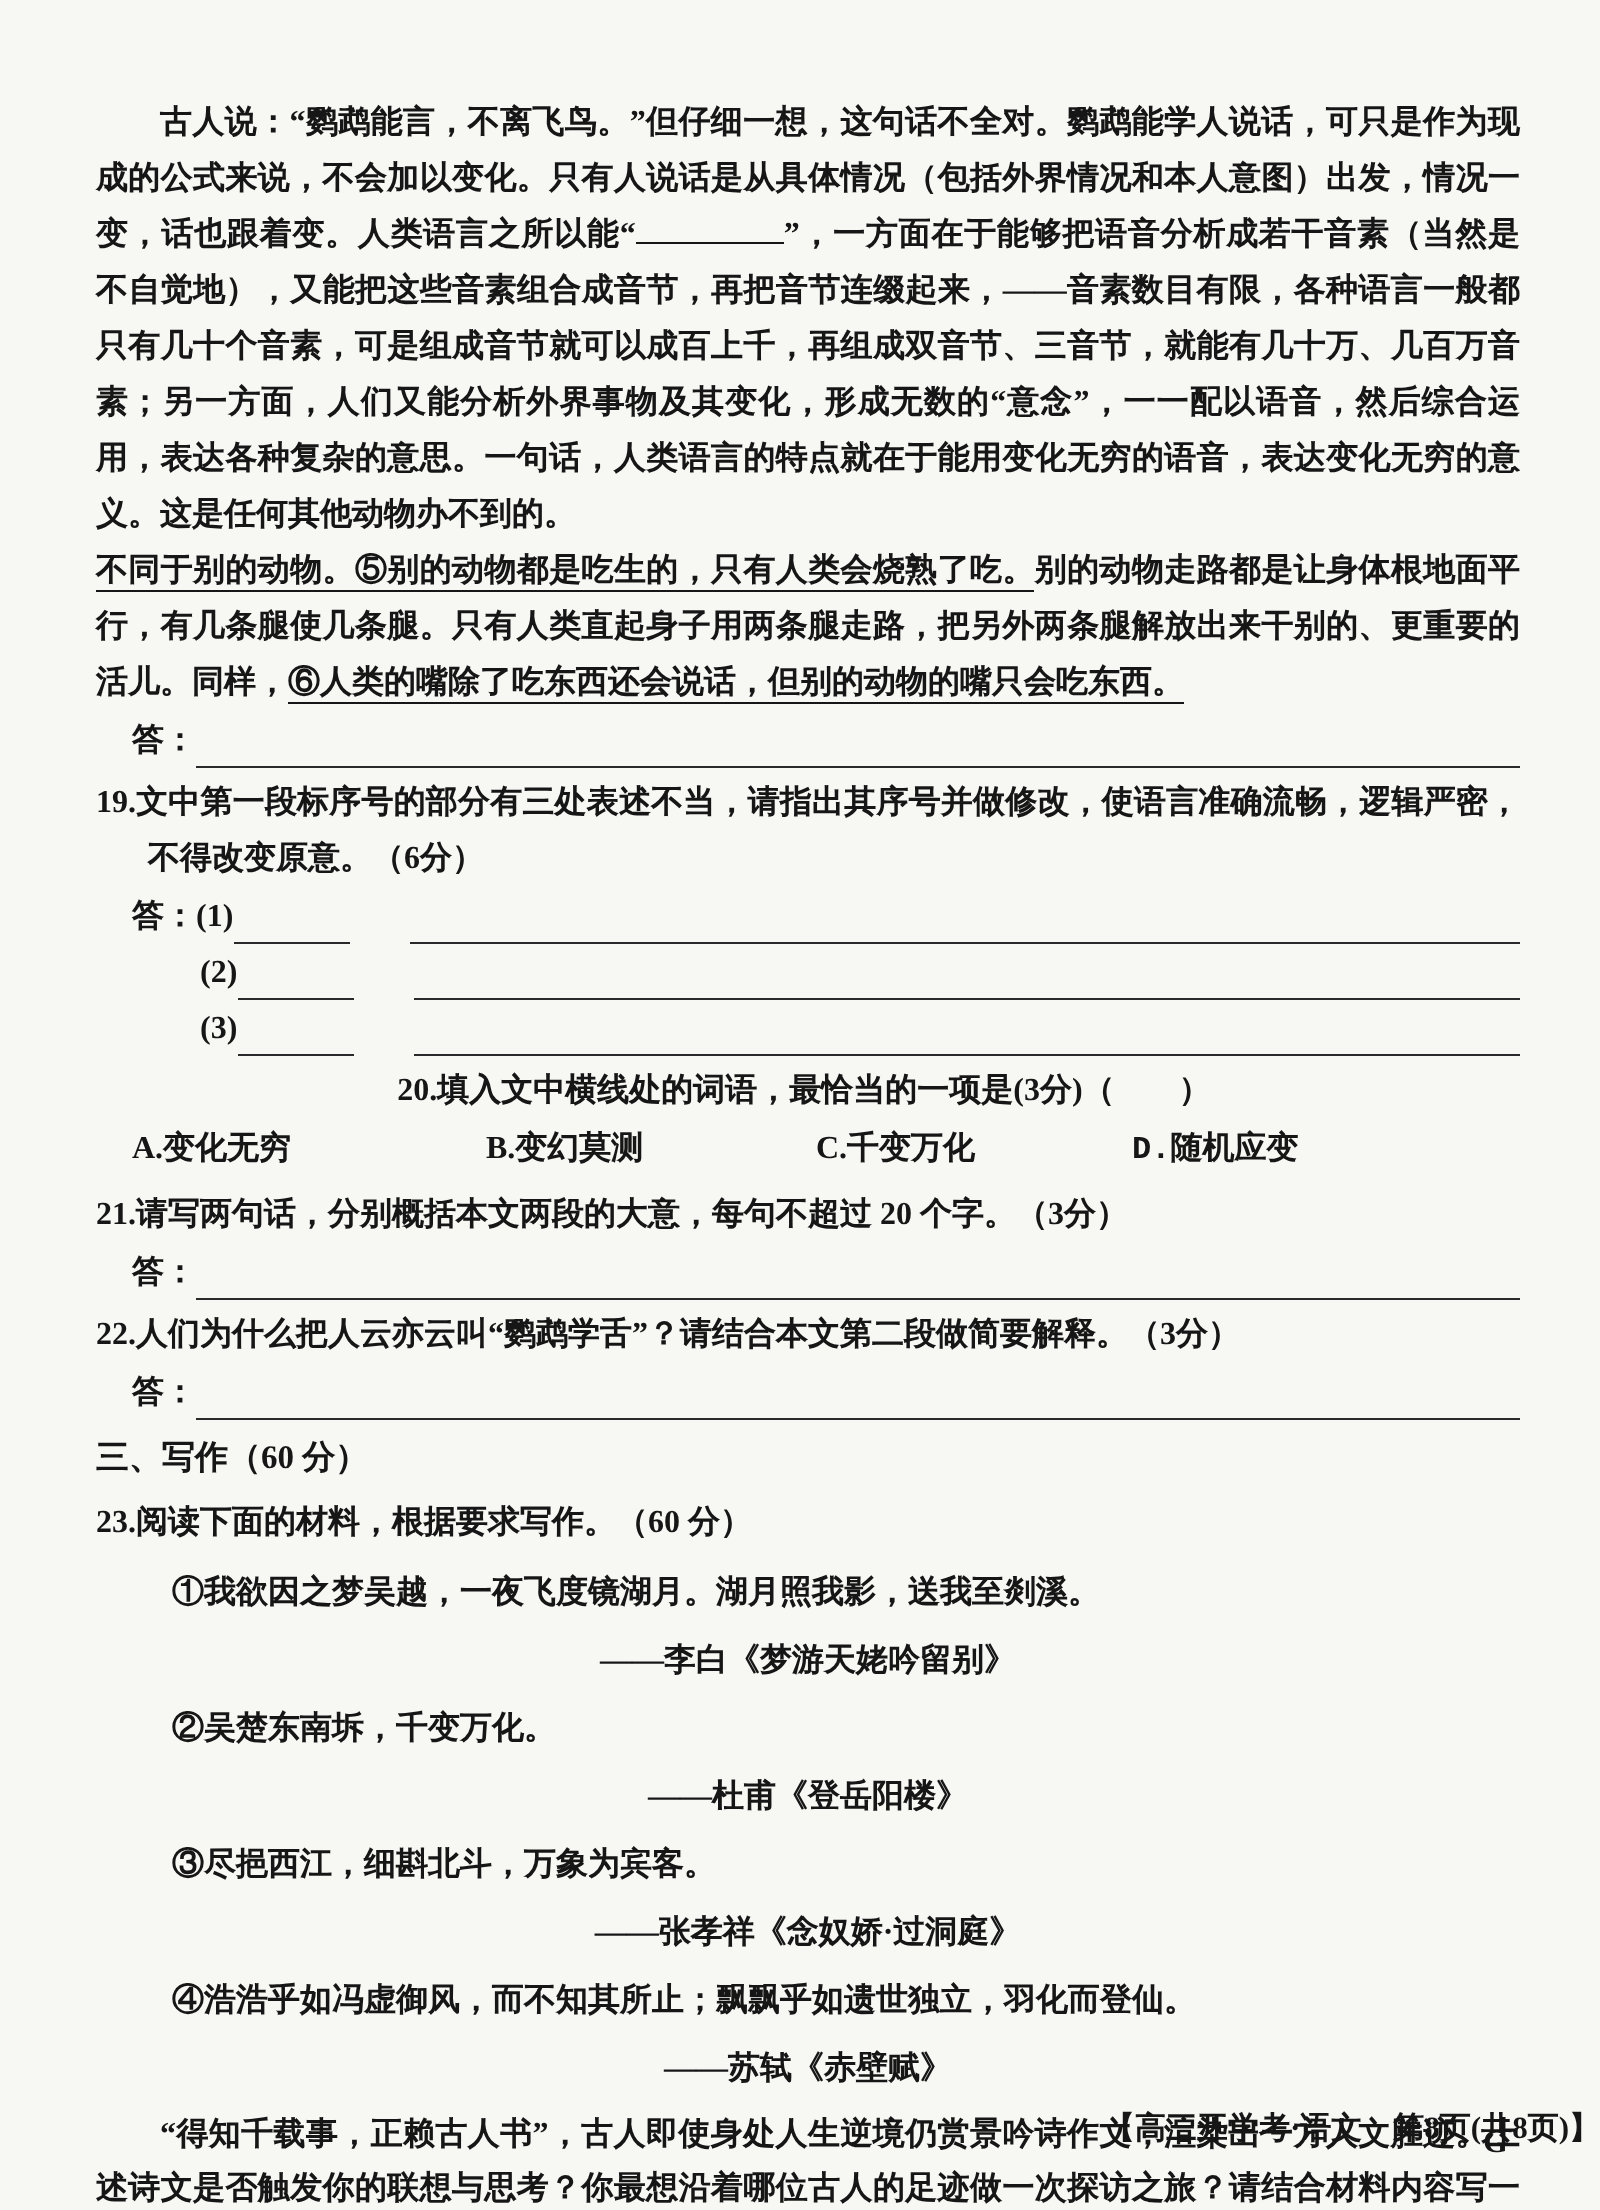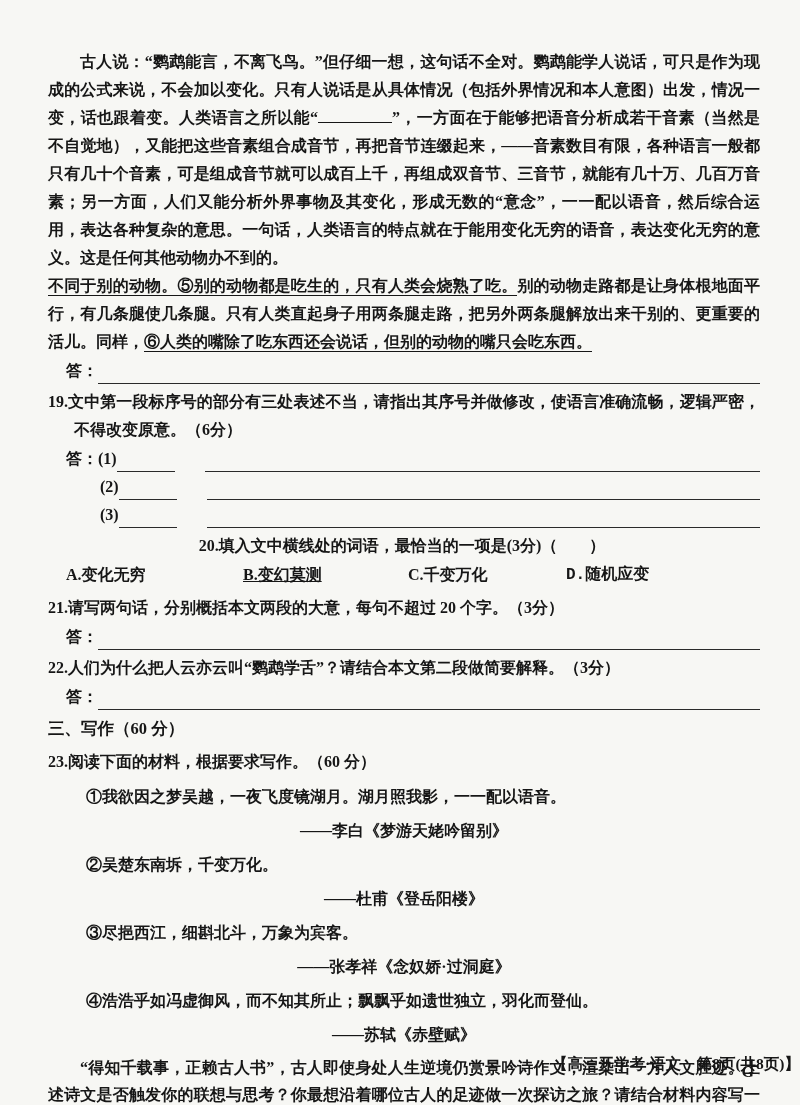--- a/index.html
+++ b/index.html
@@ -35,21 +35,21 @@
   }
   .ans-label{white-space:nowrap;}
   .fill-line{flex:1;border-bottom:1.4px solid #2a2a2a;height:24px;}
   .short-line{width:58px;border-bottom:1.4px solid #2a2a2a;height:24px;}
   .gapper{width:30px;}
   .sub-ans{margin-left:52px;}
   .q-flex{display:flex;justify-content:center;margin-top:4px;}
   .q-flex .qtext{font-size:16px;line-height:28px;}
   .bracket{font-size:16px;line-height:28px;white-space:pre;margin-right:4px;}
   .options{display:flex;margin-left:18px;font-size:16px;line-height:30px;}
-  .opt-a{width:177px;}.opt-b{width:165px;text-decoration:underline;}.opt-c{width:158px;}.opt-d{flex:1;font-family:Liberation Mono, monospace;}
+  .opt-a{width:177px;}.opt-b{width:165px;}.opt-c{width:158px;}.opt-d{flex:1;font-family:Liberation Mono, monospace;}
   .section-head{font-size:16.5px;line-height:30px;font-weight:800;margin-top:4px;}
   .quote-line{font-size:16px;line-height:26px;margin-left:38px;margin-top:8px;}
   .quote-src{font-size:16px;line-height:26px;text-align:center;margin-top:8px;margin-bottom:6px;}
   .closing{font-size:16px;line-height:27px;text-align:justify;margin-top:2px;}
   .footer{
     position:absolute;left:0;bottom:30px;width:800px;
     text-align:right;font-size:15.5px;
   }
   .footer-g{
     position:absolute;right:46px;bottom:24px;
@@ -115,21 +115,21 @@
   <div class="question">22.人们为什么把人云亦云叫“鹦鹉学舌”？请结合本文第二段做简要解释。（3分）</div>
   <div class="ans-row">
     <span class="ans-label">答：</span>
     <span class="fill-line"></span>
   </div>
 
   <div class="section-head">三、写作（60 分）</div>
 
   <div class="question">23.阅读下面的材料，根据要求写作。（60 分）</div>
 
-  <div class="quote-line">①我欲因之梦吴越，一夜飞度镜湖月。湖月照我影，一一配以语音。</div>
+  <div class="quote-line">①我欲因之梦吴越，一夜飞度镜湖月。湖月照我影，送我至剡溪。</div>
   <div class="quote-src">——李白《梦游天姥吟留别》</div>
 
   <div class="quote-line">②吴楚东南坼，千变万化。</div>
   <div class="quote-src">——杜甫《登岳阳楼》</div>
 
   <div class="quote-line">③尽挹西江，细斟北斗，万象为宾客。</div>
   <div class="quote-src">——张孝祥《念奴娇·过洞庭》</div>
 
   <div class="quote-line">④浩浩乎如冯虚御风，而不知其所止；飘飘乎如遗世独立，羽化而登仙。</div>
   <div class="quote-src">——苏轼《赤壁赋》</div>

